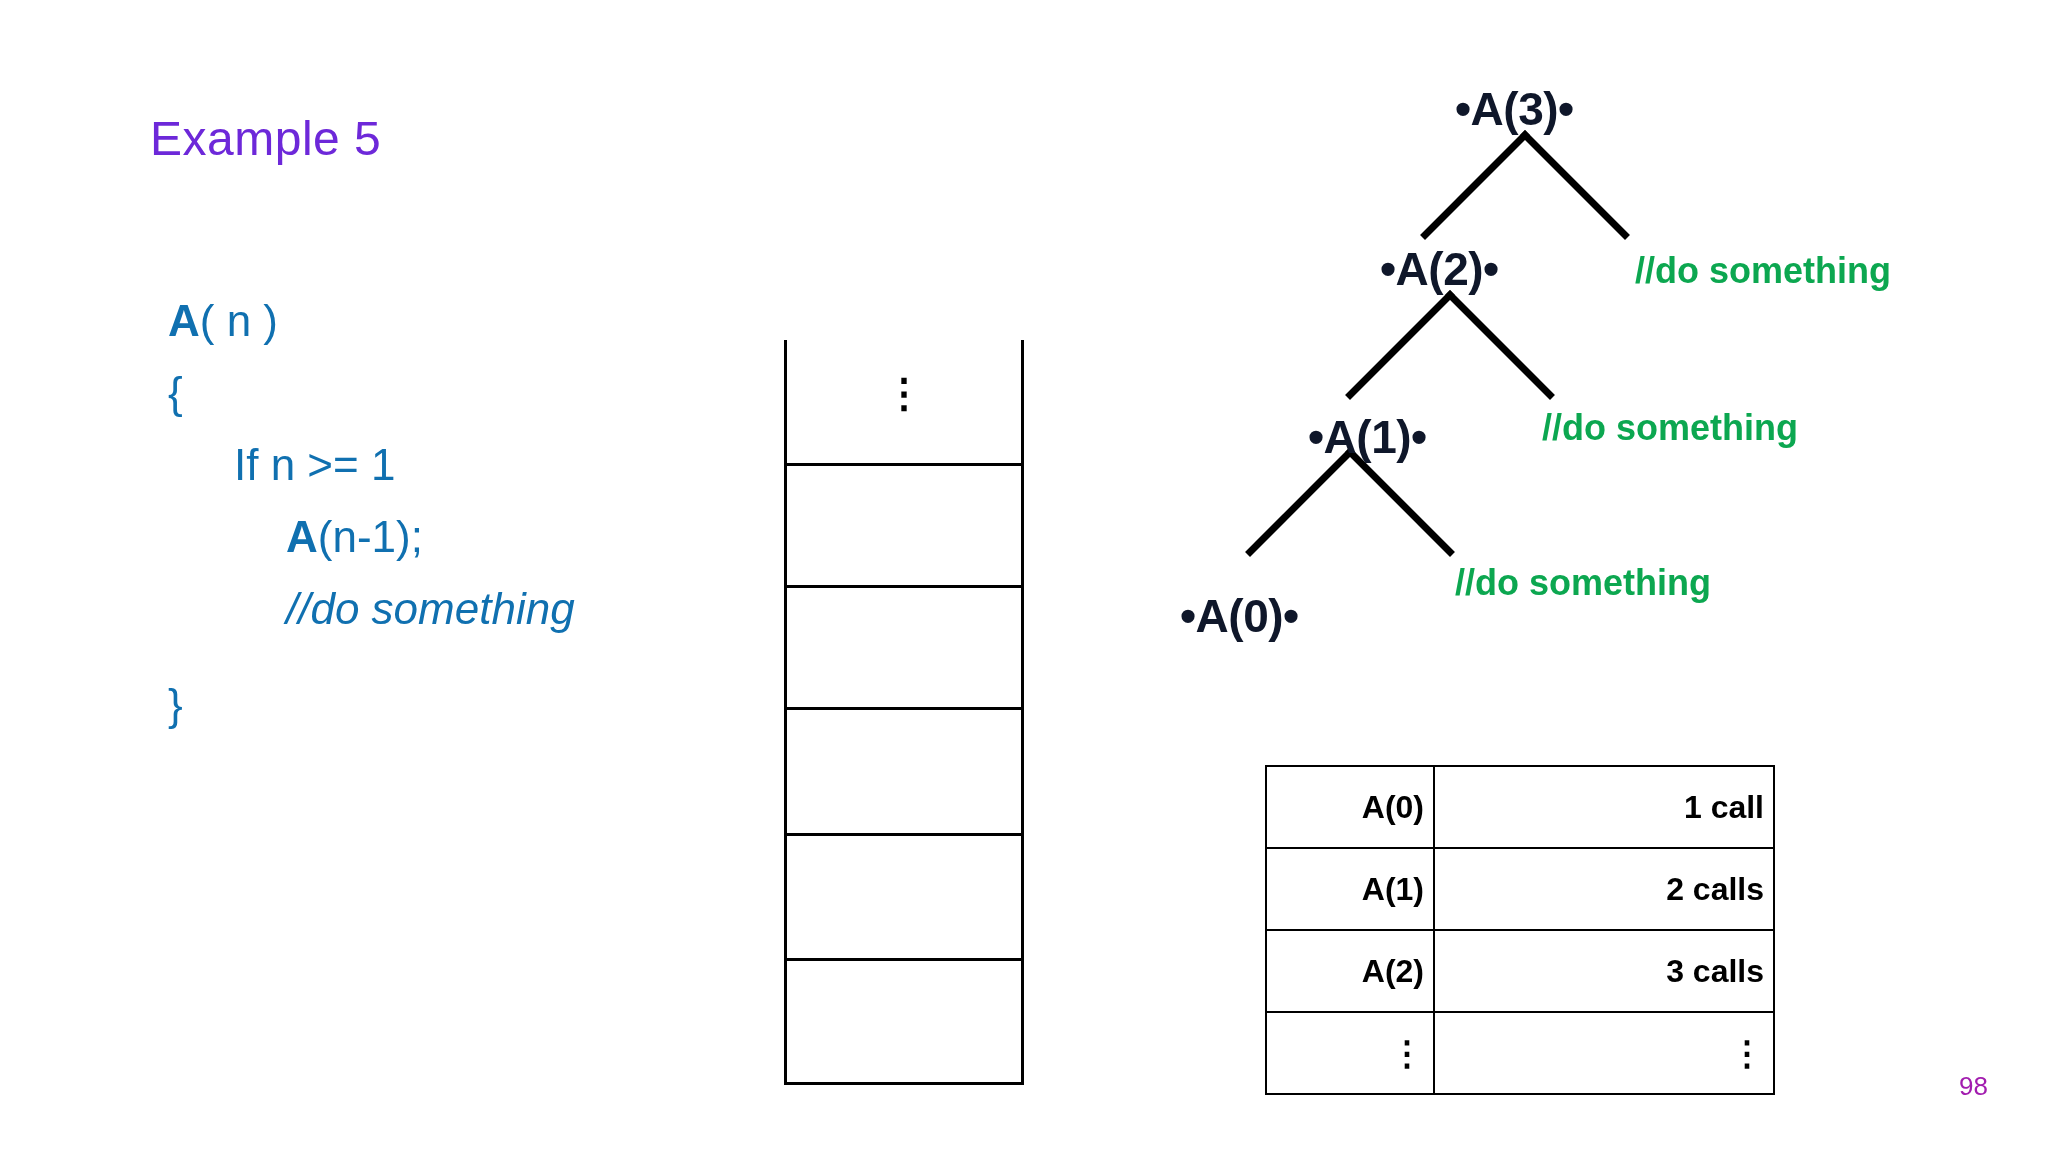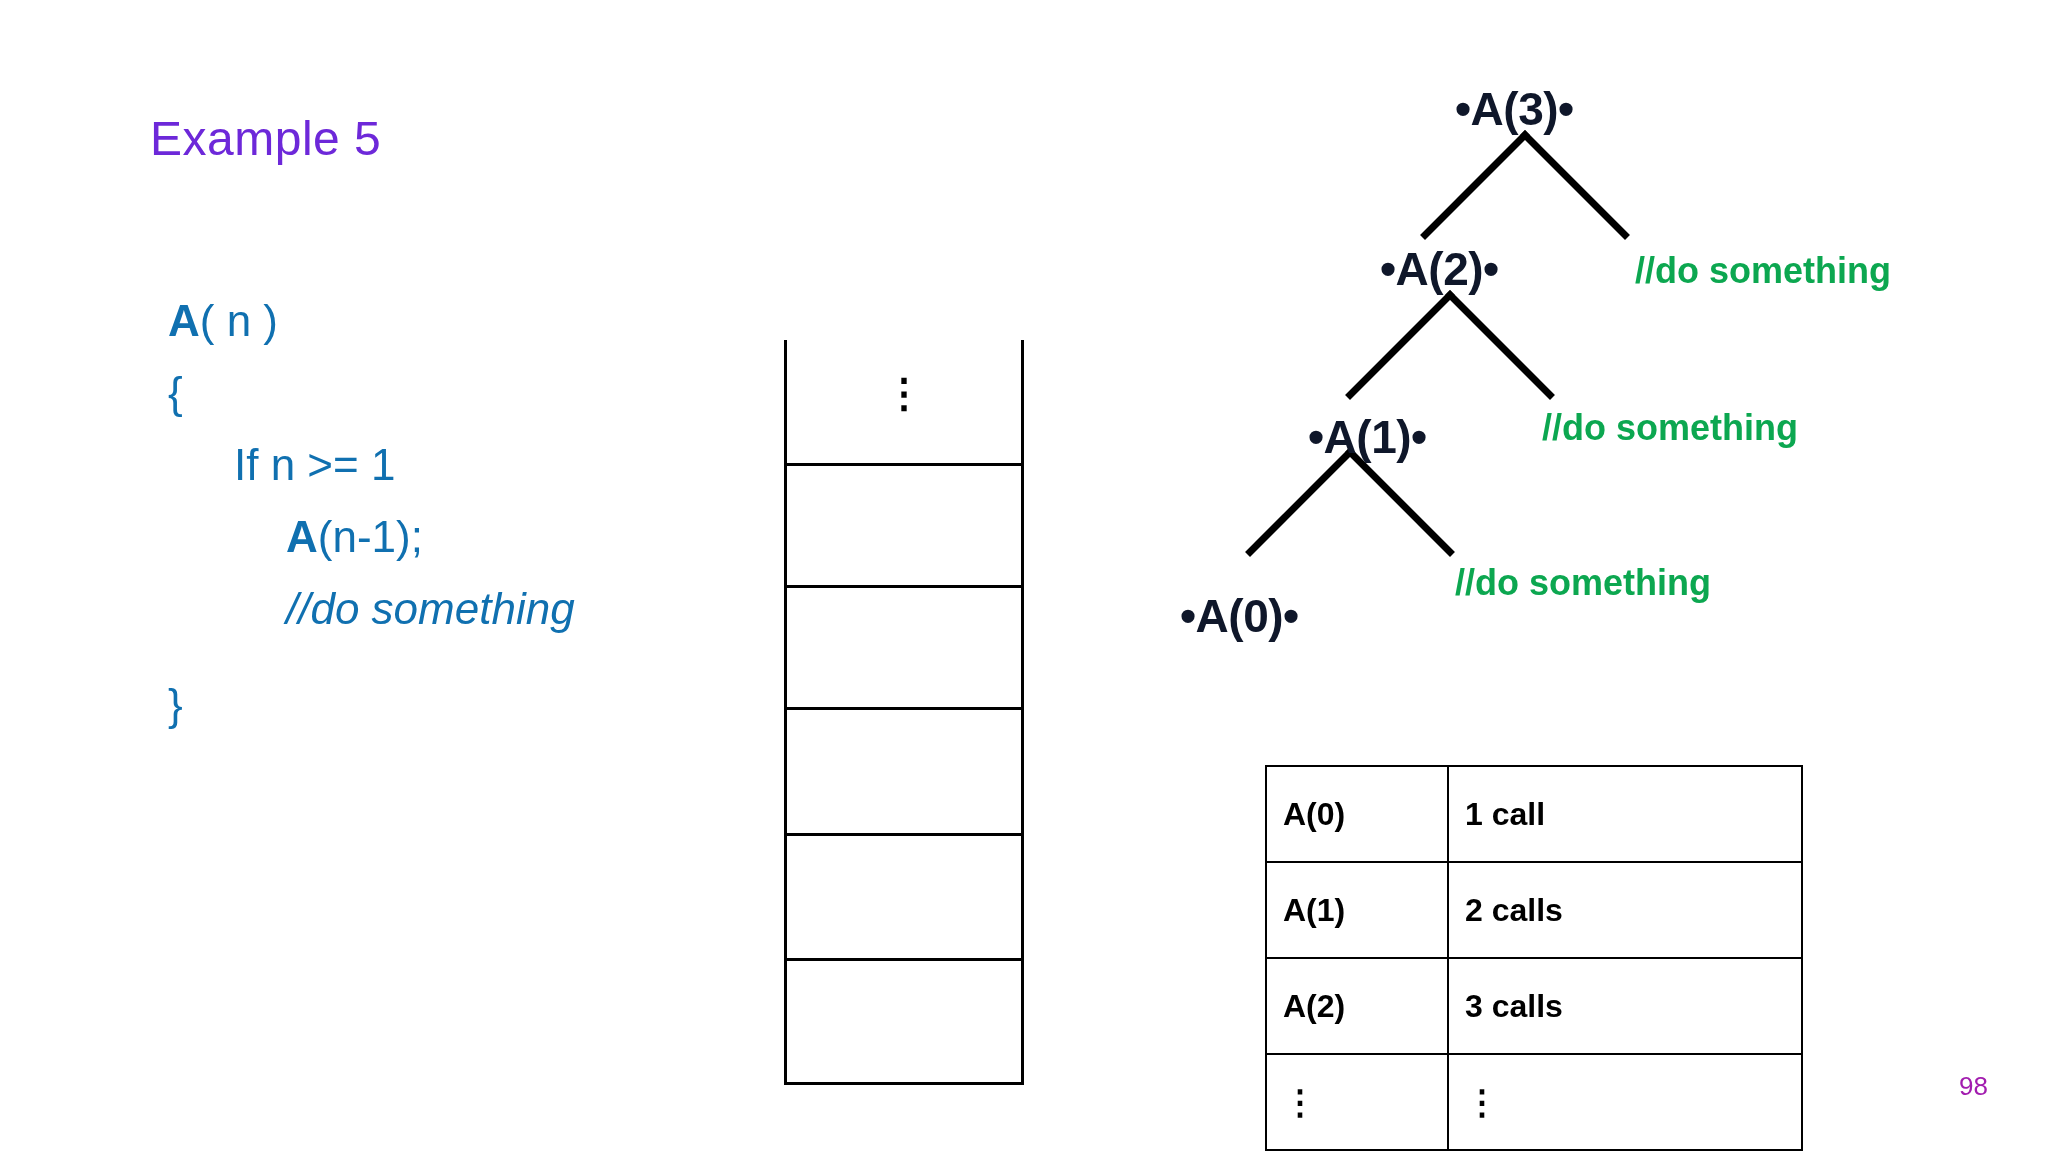--- a/index.html
+++ b/index.html
@@ -142,22 +142,22 @@
     width: 468px;
     border-collapse: collapse;
     table-layout: fixed;
   }
   #calls-table td {
     border: 2px solid #000000;
     height: 62px;
     font-size: 32px;
     font-weight: 700;
     color: #000000;
-    text-align: left;
-    padding: 16px;
+    text-align: right;
+    padding: 9px;
     vertical-align: middle;
   }
   #calls-table td.col-label { width: 148px; }
   #calls-table td.col-value { width: 320px; }
   #calls-table td.dots-cell {
     font-size: 34px;
     line-height: 0.55;
     font-weight: 700;
   }
 

